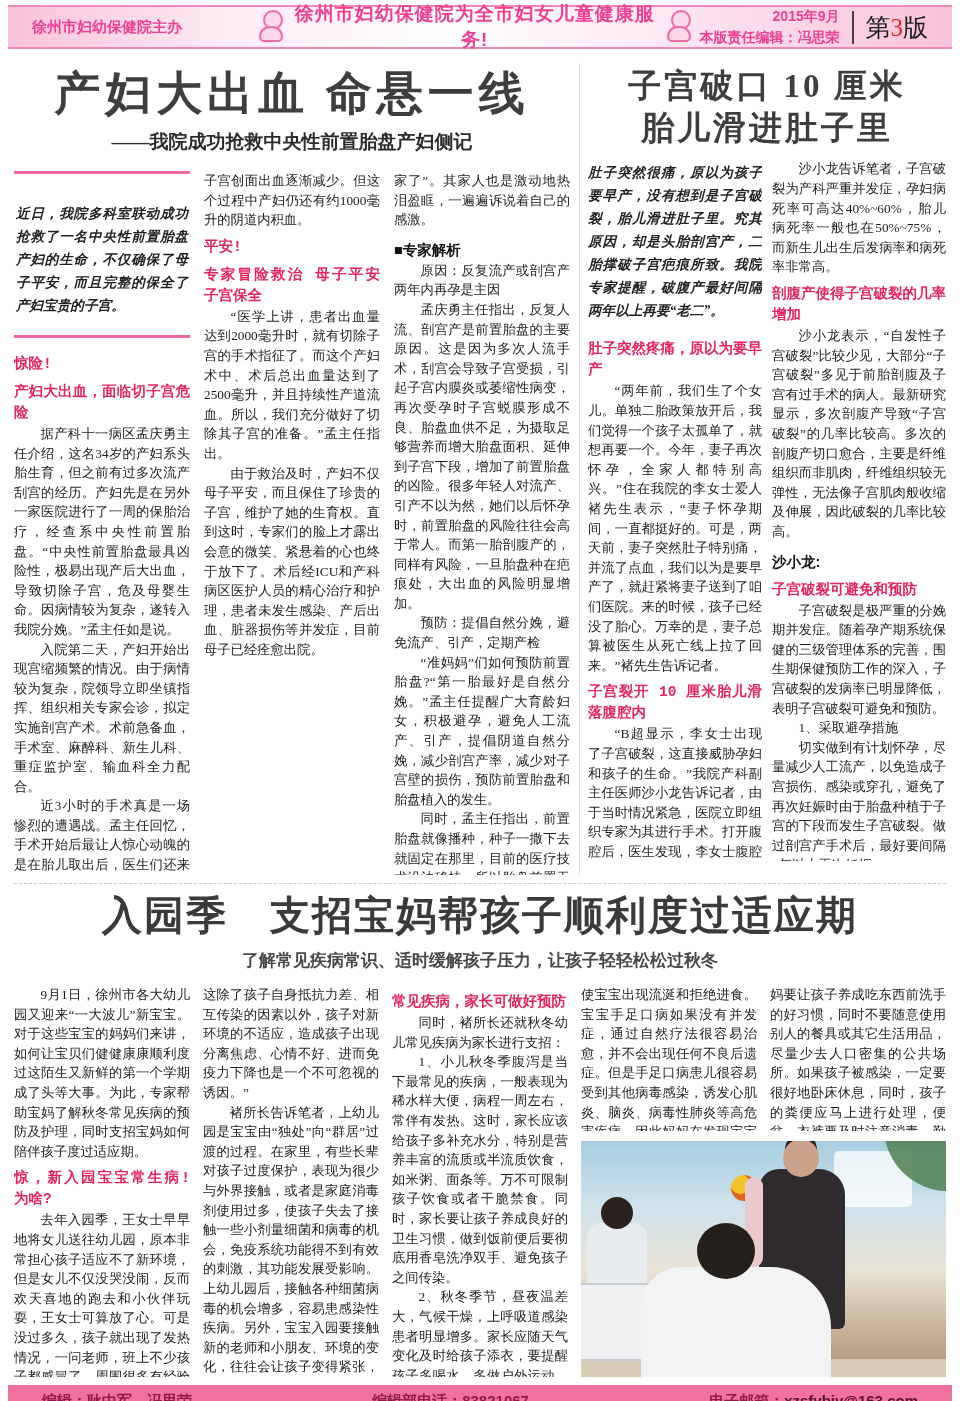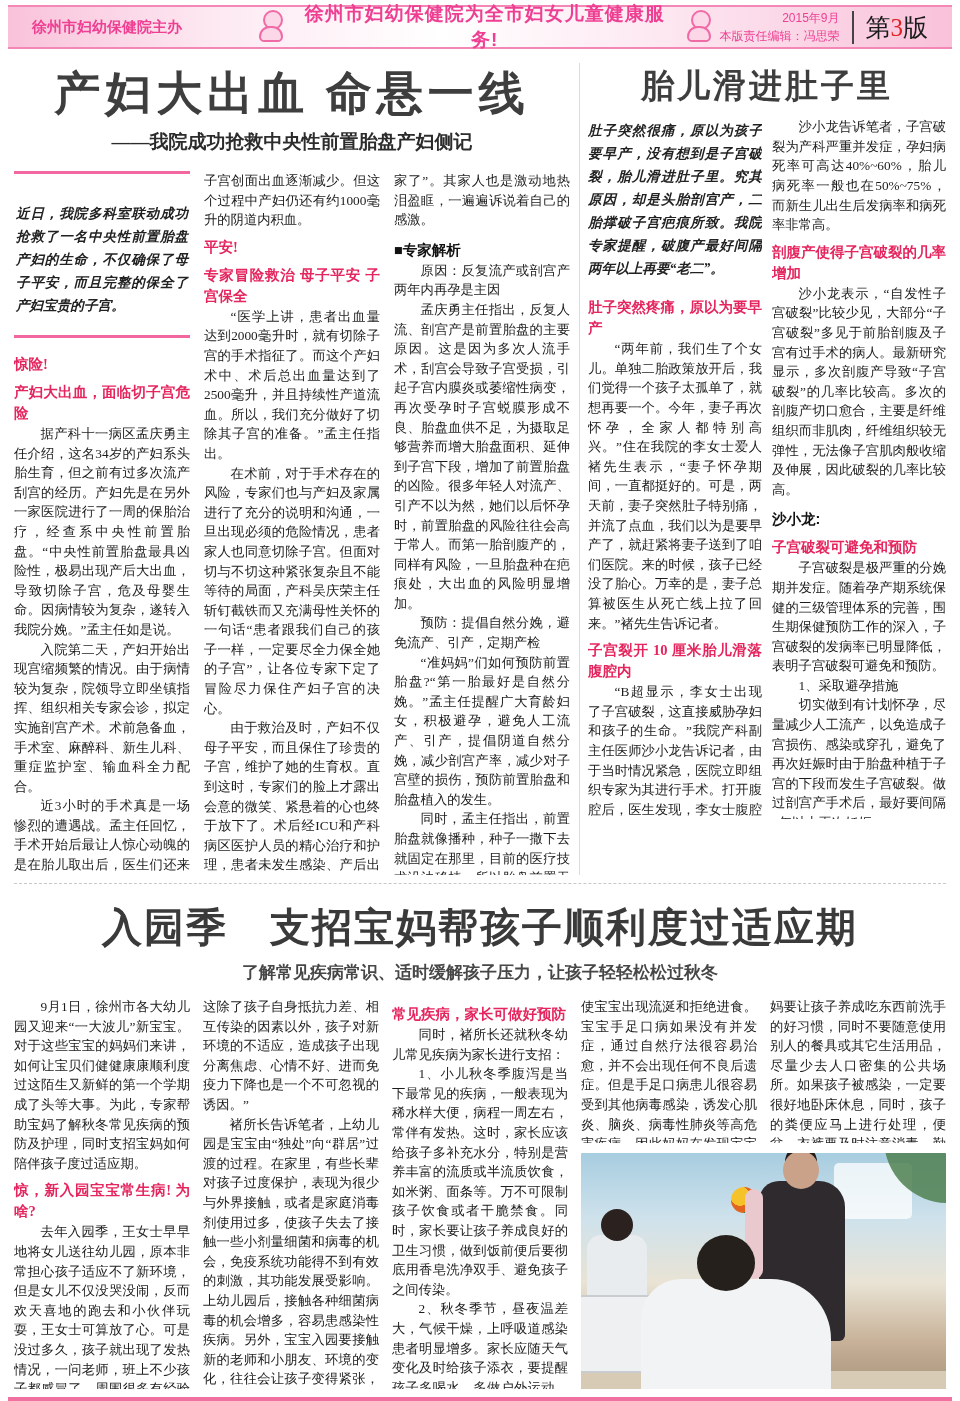--- a/index.html
+++ b/index.html
@@ -10,47 +10,47 @@
     background:linear-gradient(90deg,#f9c2da 0%,#fde9f2 22%,#ffffff 46%,#fde9f2 68%,#f9c2da 100%);
     border-top:2px solid #f387b6;border-bottom:2px solid #f387b6;box-sizing:border-box;}
   .mast-org{color:#ee3f93;font-weight:bold;font-size:15px;font-family:"Liberation Sans",sans-serif;width:218px;}
   .mast-slogan{flex:1;text-align:center;color:#ee3f93;font-weight:bold;font-size:19px;
     font-family:"Liberation Sans",sans-serif;letter-spacing:1px;}
   .baby{width:30px;height:34px;position:relative;flex:0 0 auto;margin:0 6px;}
   .baby:before{content:"";position:absolute;top:0;left:7px;width:16px;height:16px;border-radius:50%;
     background:#fbd7e8;border:2px solid #f06aa6;}
   .baby:after{content:"";position:absolute;top:16px;left:3px;width:24px;height:16px;border-radius:12px 12px 6px 6px;
     background:#fbd7e8;border:2px solid #f06aa6;box-sizing:border-box;}
-  .mast-right{text-align:right;font-size:12px;color:#ee3f93;font-weight:normal;
+  .mast-right{text-align:right;font-size:14px;color:#ee3f93;font-weight:bold;
     font-family:"Liberation Sans",sans-serif;line-height:1.5;padding-right:10px;}
   .mast-edition{border-left:2px solid #444;padding-left:12px;margin-left:2px;font-size:25px;font-weight:normal;color:#1a1a1a;}
   .mast-edition .ed-num{color:#e02222;}
   
   .content{padding:0 14px;}
   .col{flex:1;overflow:hidden;font-size:13.3px;line-height:19.6px;text-align:justify;}
   .blk-p{text-indent:2em;}
   .blk-p.ni{text-indent:0;}
   .blk-intro{font-style:italic;font-weight:bold;font-size:13.6px;line-height:23px;color:#222;}
   .lead .blk-intro{border-top:3px solid #f2679f;border-bottom:3px solid #f2679f;padding:28px 2px 18px;margin-bottom:16px;}
   .right-art .blk-intro{padding:2px 0 10px;}
-  .blk-sub{color:#e5255e;font-weight:bold;font-size:14.5px;line-height:21px;margin-top:7px;font-family:Liberation Serif, serif;}
+  .blk-sub{color:#e5255e;font-weight:bold;font-size:14.5px;line-height:21px;margin-top:7px;font-family:Liberation Mono, monospace;}
   .blk-subb{color:#111;font-weight:bold;font-size:14.5px;line-height:21px;margin-top:10px;font-family:"Liberation Sans",sans-serif;}
   
   .top-section{display:flex;margin-top:4px;}
   .lead{width:556px;flex:0 0 auto;}
   .lead-title{font-size:46px;font-weight:bold;color:#3e3e3e;text-align:center;letter-spacing:5px;margin:10px 0 4px;}
   .lead-subtitle{text-align:center;font-size:19px;font-weight:bold;color:#2c2c2c;margin:2px 0 16px;}
   .lead-cols,.right-cols{display:flex;gap:14px;height:704px;overflow:hidden;}
   .v-rule{border-left:1px solid #dcdcdc;margin:10px 8px 0 9px;}
   .right-art{flex:1;}
   .right-title{font-size:33px;font-weight:bold;color:#3e3e3e;text-align:center;letter-spacing:3px;line-height:1.28;margin:12px 0 10px;}
   .right-cols{gap:10px;height:702px;}
   .h-dash{border-top:1px dashed #c8c8c8;margin:8px 0 2px;}
   
-  .bottom-title{text-align:center;font-size:40px;font-weight:bold;color:#3a3a3a;letter-spacing:2px;margin:16px 0 6px;}
+  .bottom-title{text-align:center;font-size:40px;font-weight:bold;color:#3a3a3a;letter-spacing:2px;margin:4px 0 6px;}
   .bottom-subtitle{text-align:center;font-size:17px;font-weight:bold;color:#474747;margin-bottom:13px;}
   .bottom-cols{display:flex;gap:13px;height:392px;overflow:hidden;}
   .bottom-cols>.col{flex:0 0 176px;}
   .bottom-right{flex:1;display:flex;flex-direction:column;overflow:hidden;}
   .br-cols{display:flex;gap:13px;height:146px;overflow:hidden;}
   .br-cols .col{flex:1;}
   
   .photo{flex:1;margin-top:10px;position:relative;overflow:hidden;border-radius:1px;
     background:linear-gradient(180deg,#a7cde0 0%,#cfe2ec 28%,#e9e3d4 55%,#c7b198 80%,#a8947c 100%);}
   .photo div{position:absolute;}
@@ -102,37 +102,37 @@
             <div class="blk-sub">产妇大出血，面临切子宫危险</div>
             <div class="blk-p">据产科十一病区孟庆勇主任介绍，这名34岁的产妇系头胎生育，但之前有过多次流产刮宫的经历。产妇先是在另外一家医院进行了一周的保胎治疗，经查系中央性前置胎盘。“中央性前置胎盘最具凶险性，极易出现产后大出血，导致切除子宫，危及母婴生命。因病情较为复杂，遂转入我院分娩。”孟主任如是说。</div>
             <div class="blk-p">入院第二天，产妇开始出现宫缩频繁的情况。由于病情较为复杂，院领导立即坐镇指挥、组织相关专家会诊，拟定实施剖宫产术。术前急备血，手术室、麻醉科、新生儿科、重症监护室、输血科全力配合。</div>
             <div class="blk-p">近3小时的手术真是一场惨烈的遭遇战。孟主任回忆，手术开始后最让人惊心动魄的是在胎儿取出后，医生们还来不及分享新生命诞生的喜悦，随即心又提到了嗓子眼。胎儿取出后，产妇瞬间出现大出血，出血量达到1500毫升，血压急降到90/60mmHg，心率达到每分钟114次/分。情况异常凶险!</div>
           </div>
           <div class="col">
             <div class="blk-p ni">子宫创面出血逐渐减少。但这个过程中产妇仍还有约1000毫升的阴道内积血。</div>
             <div class="blk-sub">平安!</div>
             <div class="blk-sub">专家冒险救治  母子平安  子宫保全</div>
             <div class="blk-p">“医学上讲，患者出血量达到2000毫升时，就有切除子宫的手术指征了。而这个产妇术中、术后总出血量达到了2500毫升，并且持续性产道流血。所以，我们充分做好了切除其子宫的准备。”孟主任指出。</div>
-            <div class="blk-p">在术前，对于手术存在的风险，专家们也与产妇及家属进行了充分的说明和沟通，一旦出现必须的危险情况，患者家人也同意切除子宫。但面对切与不切这种紧张复杂且不能等待的局面，产科吴庆荣主任斩钉截铁而又充满母性关怀的一句话“患者跟我们自己的孩子一样，一定要尽全力保全她的子宫”，让各位专家下定了冒险尽力保住产妇子宫的决心。</div>
             <div class="blk-p">由于救治及时，产妇不仅母子平安，而且保住了珍贵的子宫，维护了她的生育权。直到这时，专家们的脸上才露出会意的微笑、紧悬着的心也终于放下了。术后经ICU和产科病区医护人员的精心治疗和护理，患者未发生感染、产后出血、脏器损伤等并发症，目前母子已经痊愈出院。</div>
           </div>
           <div class="col">
             <div class="blk-p ni">家了”。其家人也是激动地热泪盈眶，一遍遍诉说着自己的感激。</div>
             <div class="blk-subb">■专家解析</div>
             <div class="blk-p">原因：反复流产或剖宫产两年内再孕是主因</div>
             <div class="blk-p">孟庆勇主任指出，反复人流、剖宫产是前置胎盘的主要原因。这是因为多次人流手术，刮宫会导致子宫受损，引起子宫内膜炎或萎缩性病变，再次受孕时子宫蜕膜形成不良、胎盘血供不足，为摄取足够营养而增大胎盘面积、延伸到子宫下段，增加了前置胎盘的凶险。很多年轻人对流产、引产不以为然，她们以后怀孕时，前置胎盘的风险往往会高于常人。而第一胎剖腹产的，同样有风险，一旦胎盘种在疤痕处，大出血的风险明显增加。</div>
             <div class="blk-p">预防：提倡自然分娩，避免流产、引产，定期产检</div>
             <div class="blk-p">“准妈妈”们如何预防前置胎盘?“第一胎最好是自然分娩。”孟主任提醒广大育龄妇女，积极避孕，避免人工流产、引产，提倡阴道自然分娩，减少剖宫产率，减少对子宫壁的损伤，预防前置胎盘和胎盘植入的发生。</div>
             <div class="blk-p">同时，孟主任指出，前置胎盘就像播种，种子一撒下去就固定在那里，目前的医疗技术没法移植，所以胎盘前置无法纠正，但可以通过正规产检及时发现问题，前置胎盘一般在怀孕20周以后可以下诊断。所以建议产妇要定期产检，以保证自己和胎儿的安全。胎盘位置偏低的孕妇要注意身体，不要受外伤，避免长途劳累，避免宫缩引发胎盘剥落。如果出现无痛性出血，一定要尽早到专业医院及时就医。</div>
           </div>
         </div>
     </div>
     <div class="v-rule"></div>
     <div class="right-art">
       <div class="right-title">
+        <div>子宫破口 10 厘米</div>
         <div>胎儿滑进肚子里</div>
       </div>
       <div class="right-cols">
           <div class="col">
             <div class="blk-intro">肚子突然很痛，原以为孩子要早产，没有想到是子宫破裂，胎儿滑进肚子里。究其原因，却是头胎剖宫产，二胎撑破子宫疤痕所致。我院专家提醒，破腹产最好间隔两年以上再要“老二”。</div>
             <div class="blk-sub">肚子突然疼痛，原以为要早产</div>
             <div class="blk-p">“两年前，我们生了个女儿。单独二胎政策放开后，我们觉得一个孩子太孤单了，就想再要一个。今年，妻子再次怀孕，全家人都特别高兴。”住在我院的李女士爱人褚先生表示，“妻子怀孕期间，一直都挺好的。可是，两天前，妻子突然肚子特别痛，并流了点血，我们以为是要早产了，就赶紧将妻子送到了咱们医院。来的时候，孩子已经没了胎心。万幸的是，妻子总算被医生从死亡线上拉了回来。”褚先生告诉记者。</div>
             <div class="blk-sub">子宫裂开 10 厘米胎儿滑落腹腔内</div>
             <div class="blk-p">“B超显示，李女士出现了子宫破裂，这直接威胁孕妇和孩子的生命。”我院产科副主任医师沙小龙告诉记者，由于当时情况紧急，医院立即组织专家为其进行手术。打开腹腔后，医生发现，李女士腹腔内充满血，约有1600多毫升，而其子宫竟然裂开了一个10厘米的口子，羊膜囊从裂口处掉落到腹腔内，孩子已经没有了胎心。</div>
           </div>

